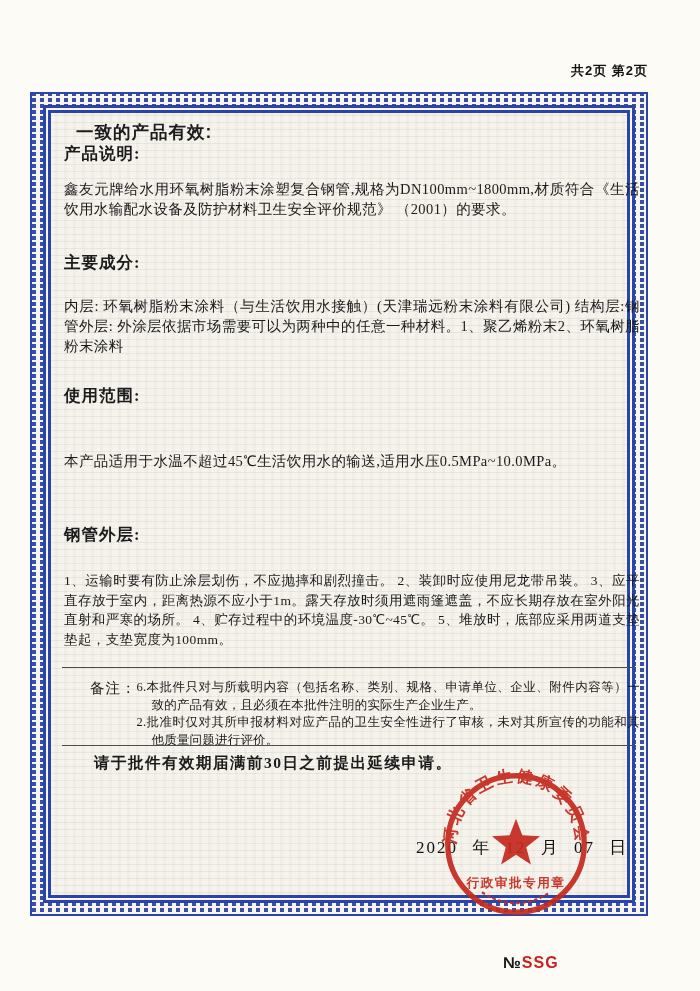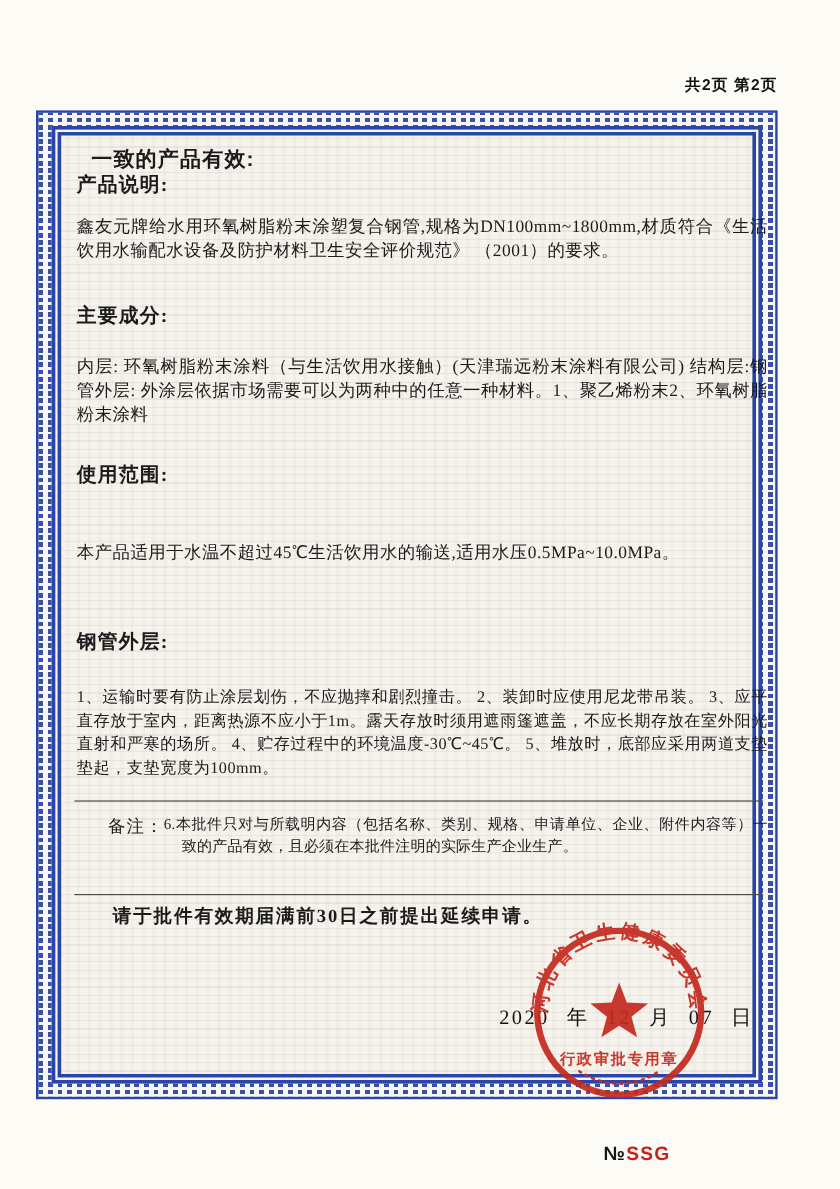--- a/index.html
+++ b/index.html
@@ -130,20 +130,21 @@
 
   <div class="blk h-precautions">钢管外层:</div>
   <div class="blk para p-precautions">1、运输时要有防止涂层划伤，不应抛摔和剧烈撞击。 2、装卸时应使用尼龙带吊装。 3、应平直存放于室内，距离热源不应小于1m。露天存放时须用遮雨篷遮盖，不应长期存放在室外阳光直射和严寒的场所。 4、贮存过程中的环境温度-30℃~45℃。 5、堆放时，底部应采用两道支垫垫起，支垫宽度为100mm。</div>
 
   <div class="rule rule-1"></div>
 
   <div class="blk remarks">
     <span class="remarks-label">备注：</span>
     <span class="remarks-items">
       <span class="remark-item" style="display:block">6.本批件只对与所载明内容（包括名称、类别、规格、申请单位、企业、附件内容等）一致的产品有效，且必须在本批件注明的实际生产企业生产。</span>
+      <span class="remark-item" style="display:block">2.批准时仅对其所申报材料对应产品的卫生安全性进行了审核，未对其所宣传的功能和其他质量问题进行评价。</span>
     </span>
   </div>
 
   <div class="rule rule-2"></div>
 
   <div class="blk renewal">请于批件有效期届满前30日之前提出延续申请。</div>
 
   <div class="blk date-line">2020 年 12 月 07 日</div>
 
   <svg class="seal" viewBox="0 0 160 160" xmlns="http://www.w3.org/2000/svg">

